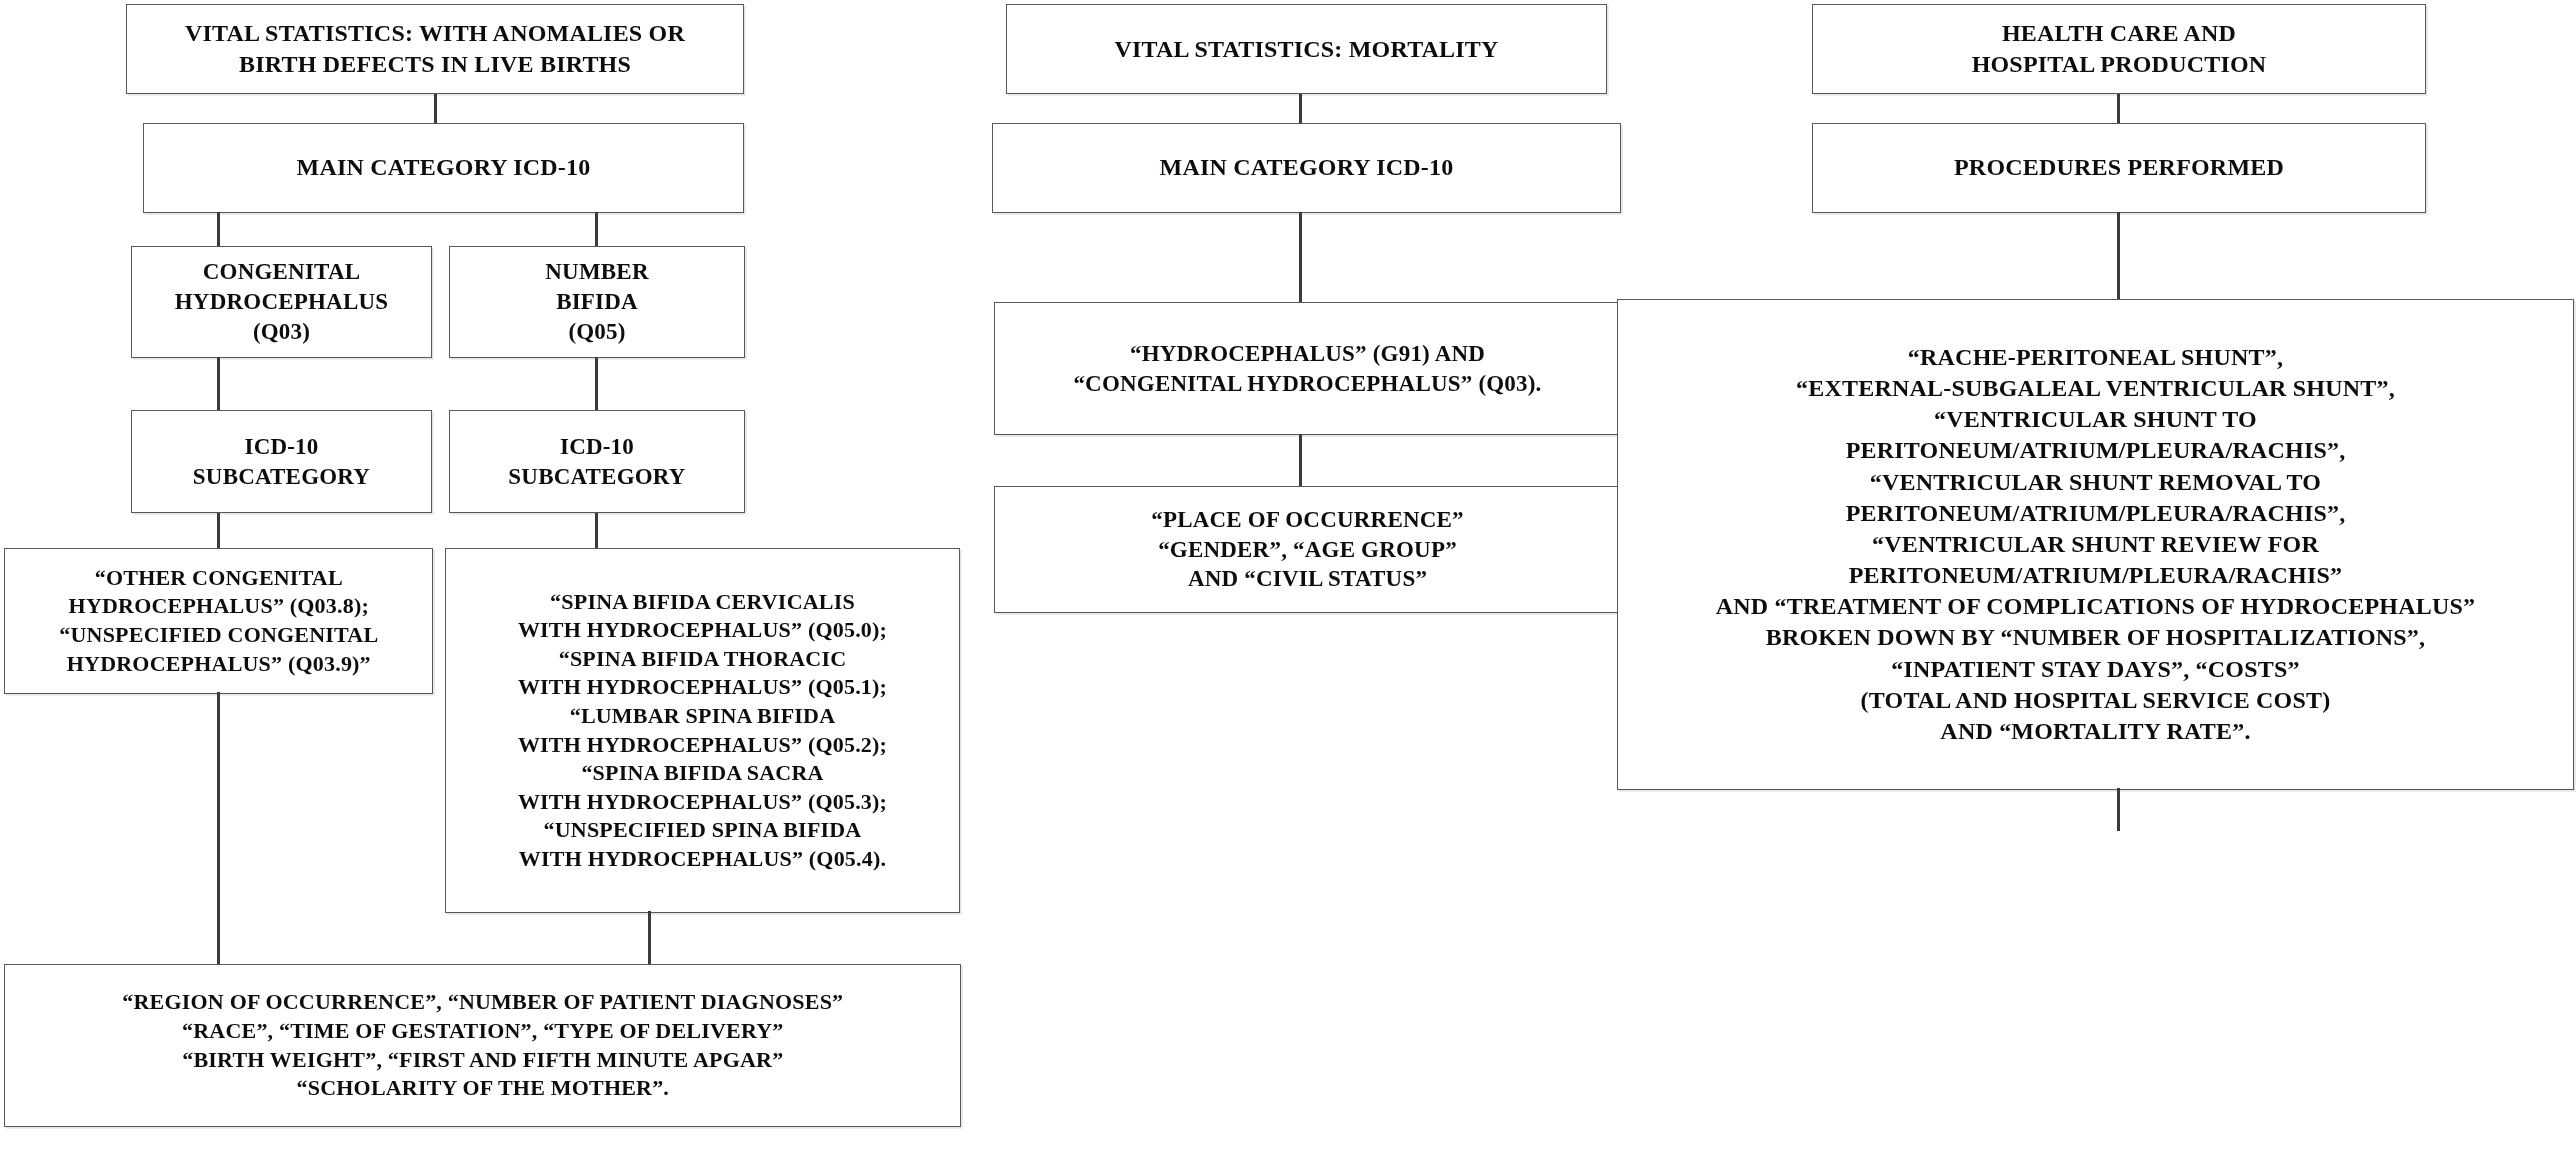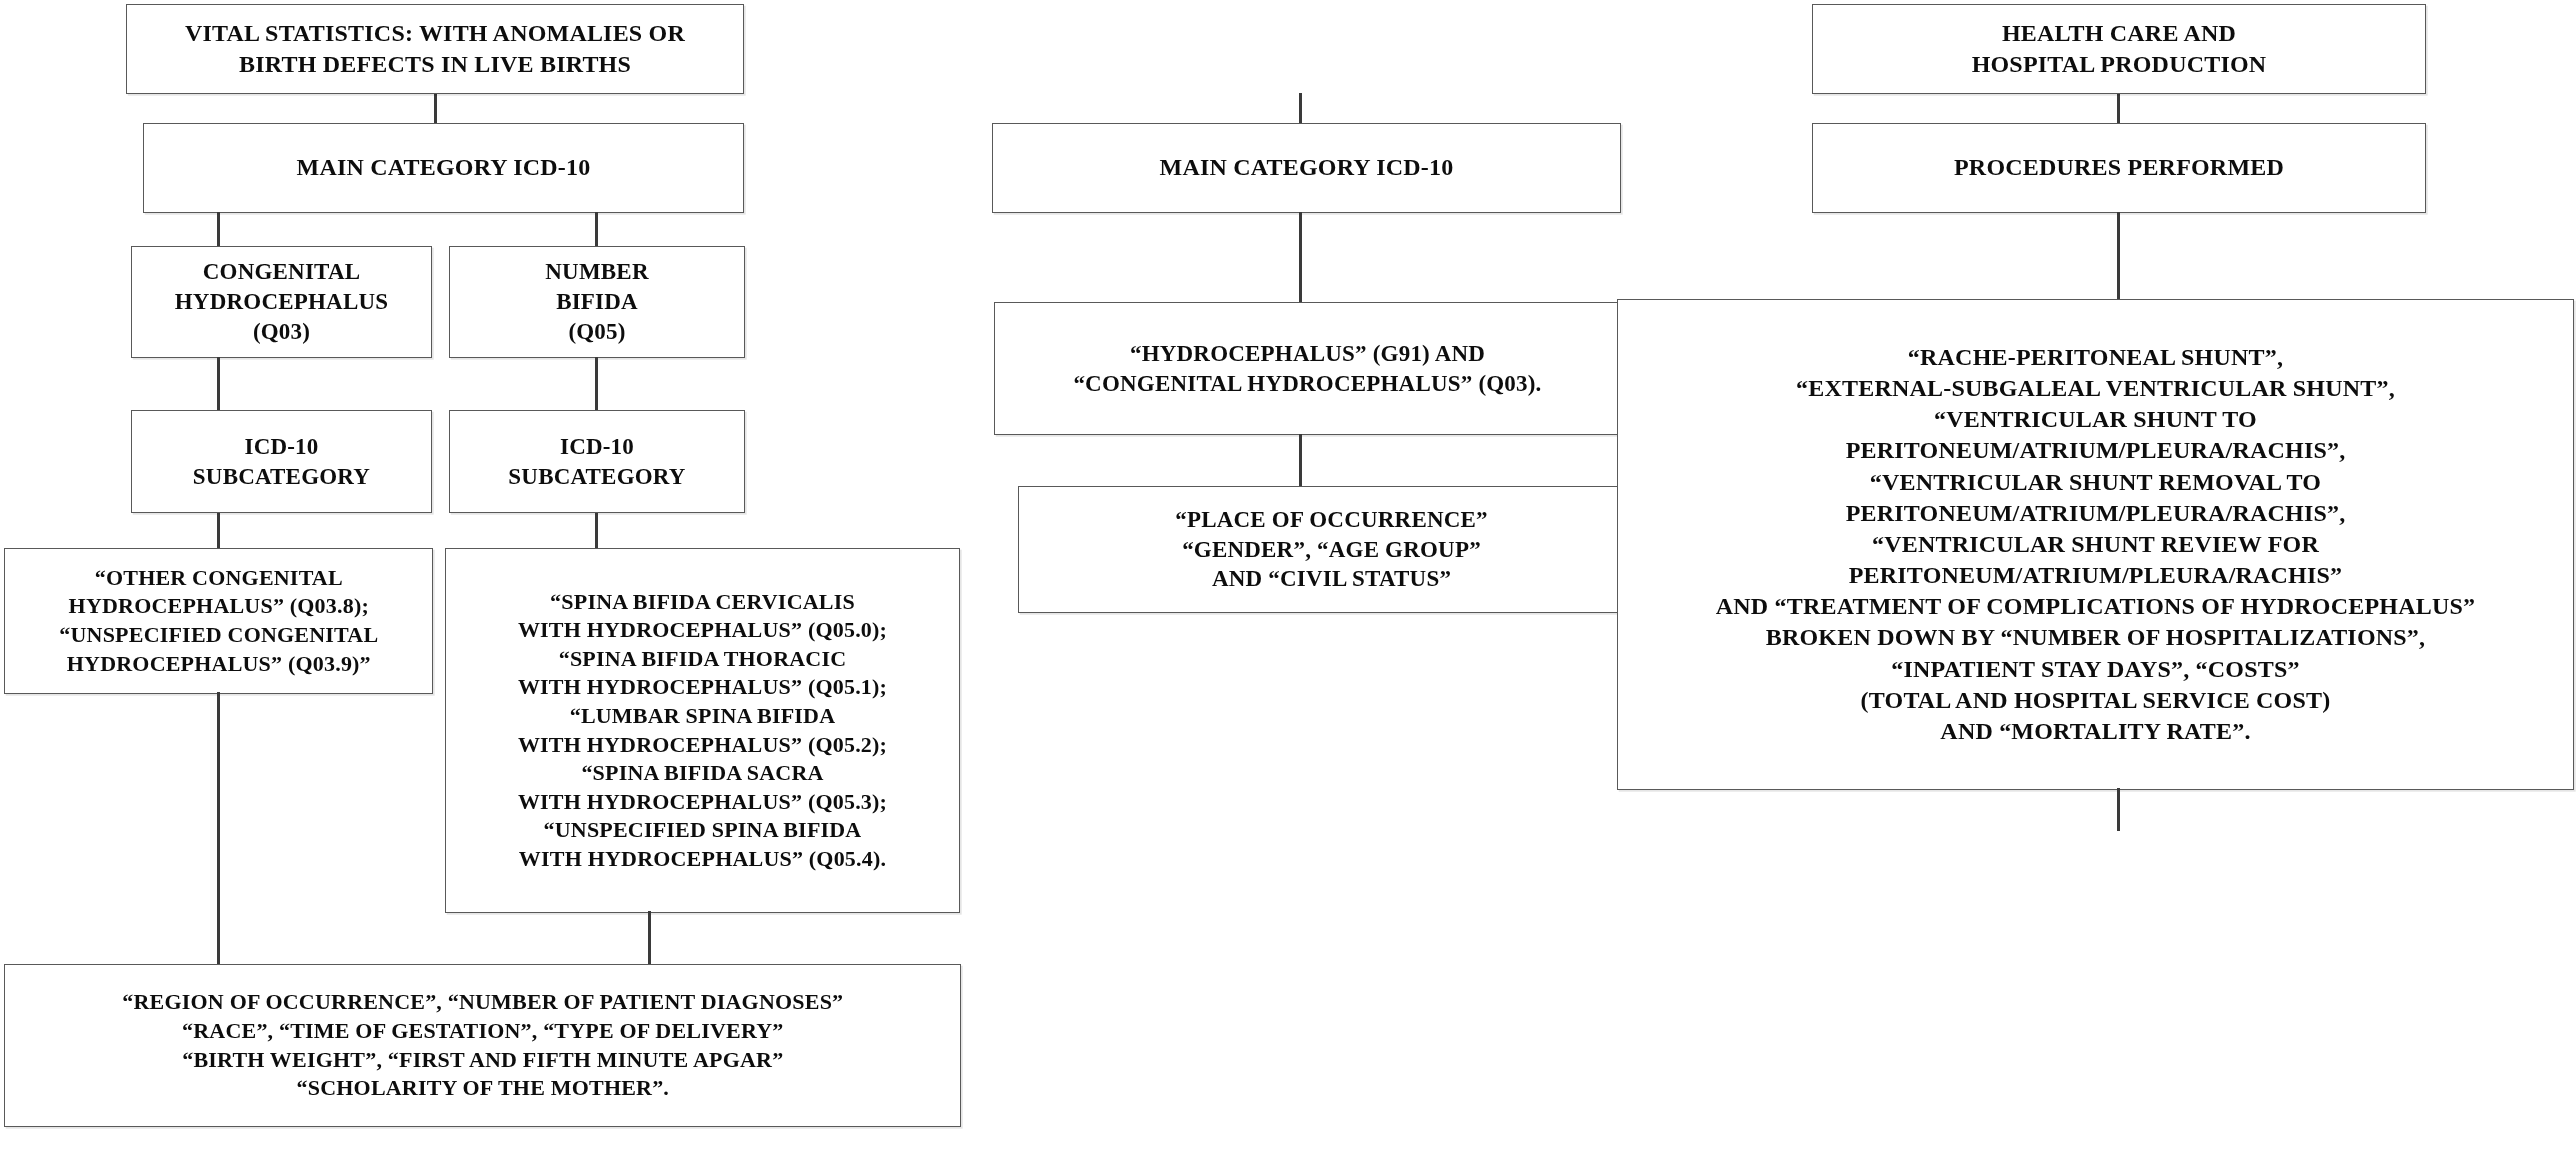--- a/index.html
+++ b/index.html
@@ -122,35 +122,38 @@
 
   <div class="node fs-26" style="left:4.3px; top:964px; width:957px; height:163px;text-align:center;">
     <span class="txt">“REGION OF OCCURRENCE”, “NUMBER OF PATIENT DIAGNOSES”
 “RACE”, “TIME OF GESTATION”, “TYPE OF DELIVERY”
 “BIRTH WEIGHT”, “FIRST AND FIFTH MINUTE APGAR”
 “SCHOLARITY OF THE MOTHER”.</span>
   </div>
 
   <div class="connector v-line" style="left:1299px; top:93px; height:31px;"></div>
 
+  <div class="node fs-28" style="left:1006px; top:4.3px; width:601px; height:90px;">
+    <span class="txt">VITAL STATISTICS: MORTALITY</span>
+  </div>
 
   <div class="node fs-28" style="left:992px; top:123px; width:629px; height:90px;">
     <span class="txt">MAIN CATEGORY ICD-10</span>
   </div>
 
   <div class="connector v-line" style="left:1299px; top:212px; height:93px;"></div>
 
   <div class="node fs-27" style="left:994px; top:302px; width:627px; height:133px;">
     <span class="txt">“HYDROCEPHALUS” (G91) AND
 “CONGENITAL HYDROCEPHALUS” (Q03).</span>
   </div>
 
   <div class="connector v-line" style="left:1299px; top:434px; height:53px;"></div>
 
-  <div class="node fs-27" style="left:994px; top:486px; width:627px; height:127px;margin-left:24px;">
+  <div class="node fs-27" style="left:994px; top:486px; width:627px; height:127px;">
     <span class="txt">“PLACE OF OCCURRENCE”
 “GENDER”, “AGE GROUP”
 AND “CIVIL STATUS”</span>
   </div>
 
   <div class="connector v-line" style="left:2117px; top:93px; height:31px;"></div>
 
   <div class="node fs-28" style="left:1812px; top:123px; width:614px; height:90px;">
     <span class="txt">PROCEDURES PERFORMED</span>
   </div>

